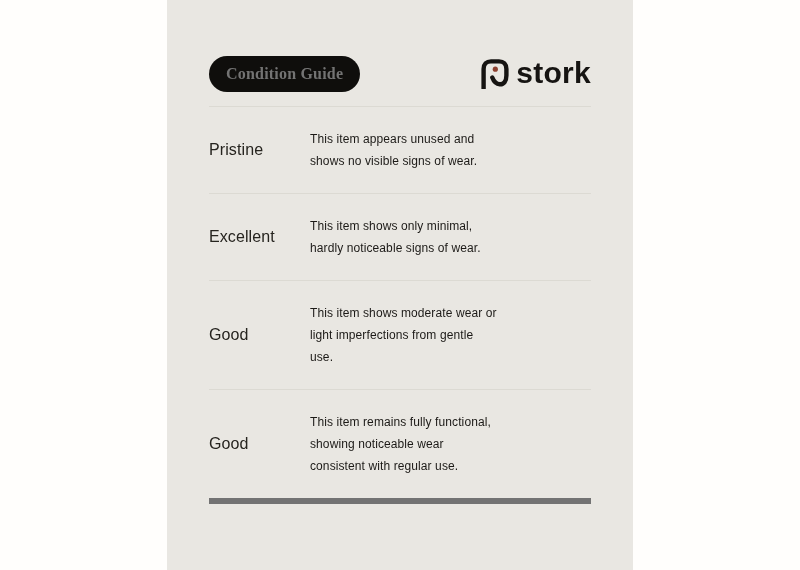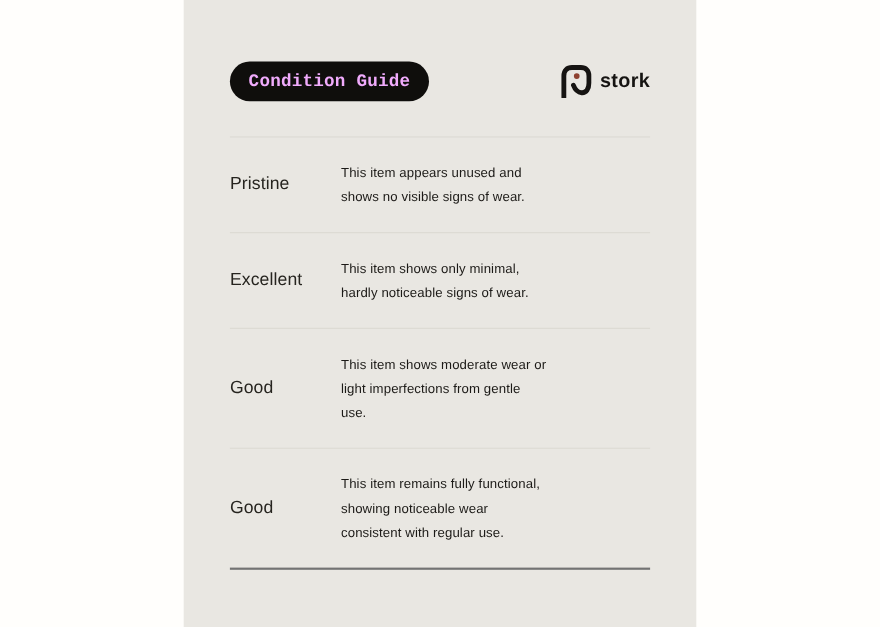--- a/index.html
+++ b/index.html
@@ -33,48 +33,48 @@
     display: inline-flex;
     align-items: center;
     height: 36px;
     padding: 0 17px;
     background: #0f0e0c;
     border-radius: 19px;
     border: none;
     cursor: pointer;
   }
   .badge-label {
-    color: #f0abfc;
+    color: #737373;
     font-size: 16px;
     font-weight: 700;
     letter-spacing: 0.2px;
     white-space: nowrap;
-    font-family: Liberation Mono, monospace;
+    font-family: Liberation Serif, serif;
   }
   .brand {
     display: flex;
     align-items: center;
     gap: 7px;
   }
   .brand-mark {
     width: 28px;
     height: 30px;
     display: block;
   }
   .brand-name {
-    font-size: 18px;
+    font-size: 30px;
     font-weight: 600;
     color: #161412;
     letter-spacing: 0.3px;
     line-height: 1;
     padding-bottom: 2px;
   }
   .conditions-table {
-    margin-top: 32px;
-    border-bottom: 2px solid #737373;
+    margin-top: 14px;
+    border-bottom: 6px solid #737373;
   }
   .condition-row {
     display: flex;
     align-items: center;
     border-top: 1px solid #dcdad3;
     padding: 21px 0;
   }
   .condition-label {
     width: 101px;
     flex: 0 0 101px;

